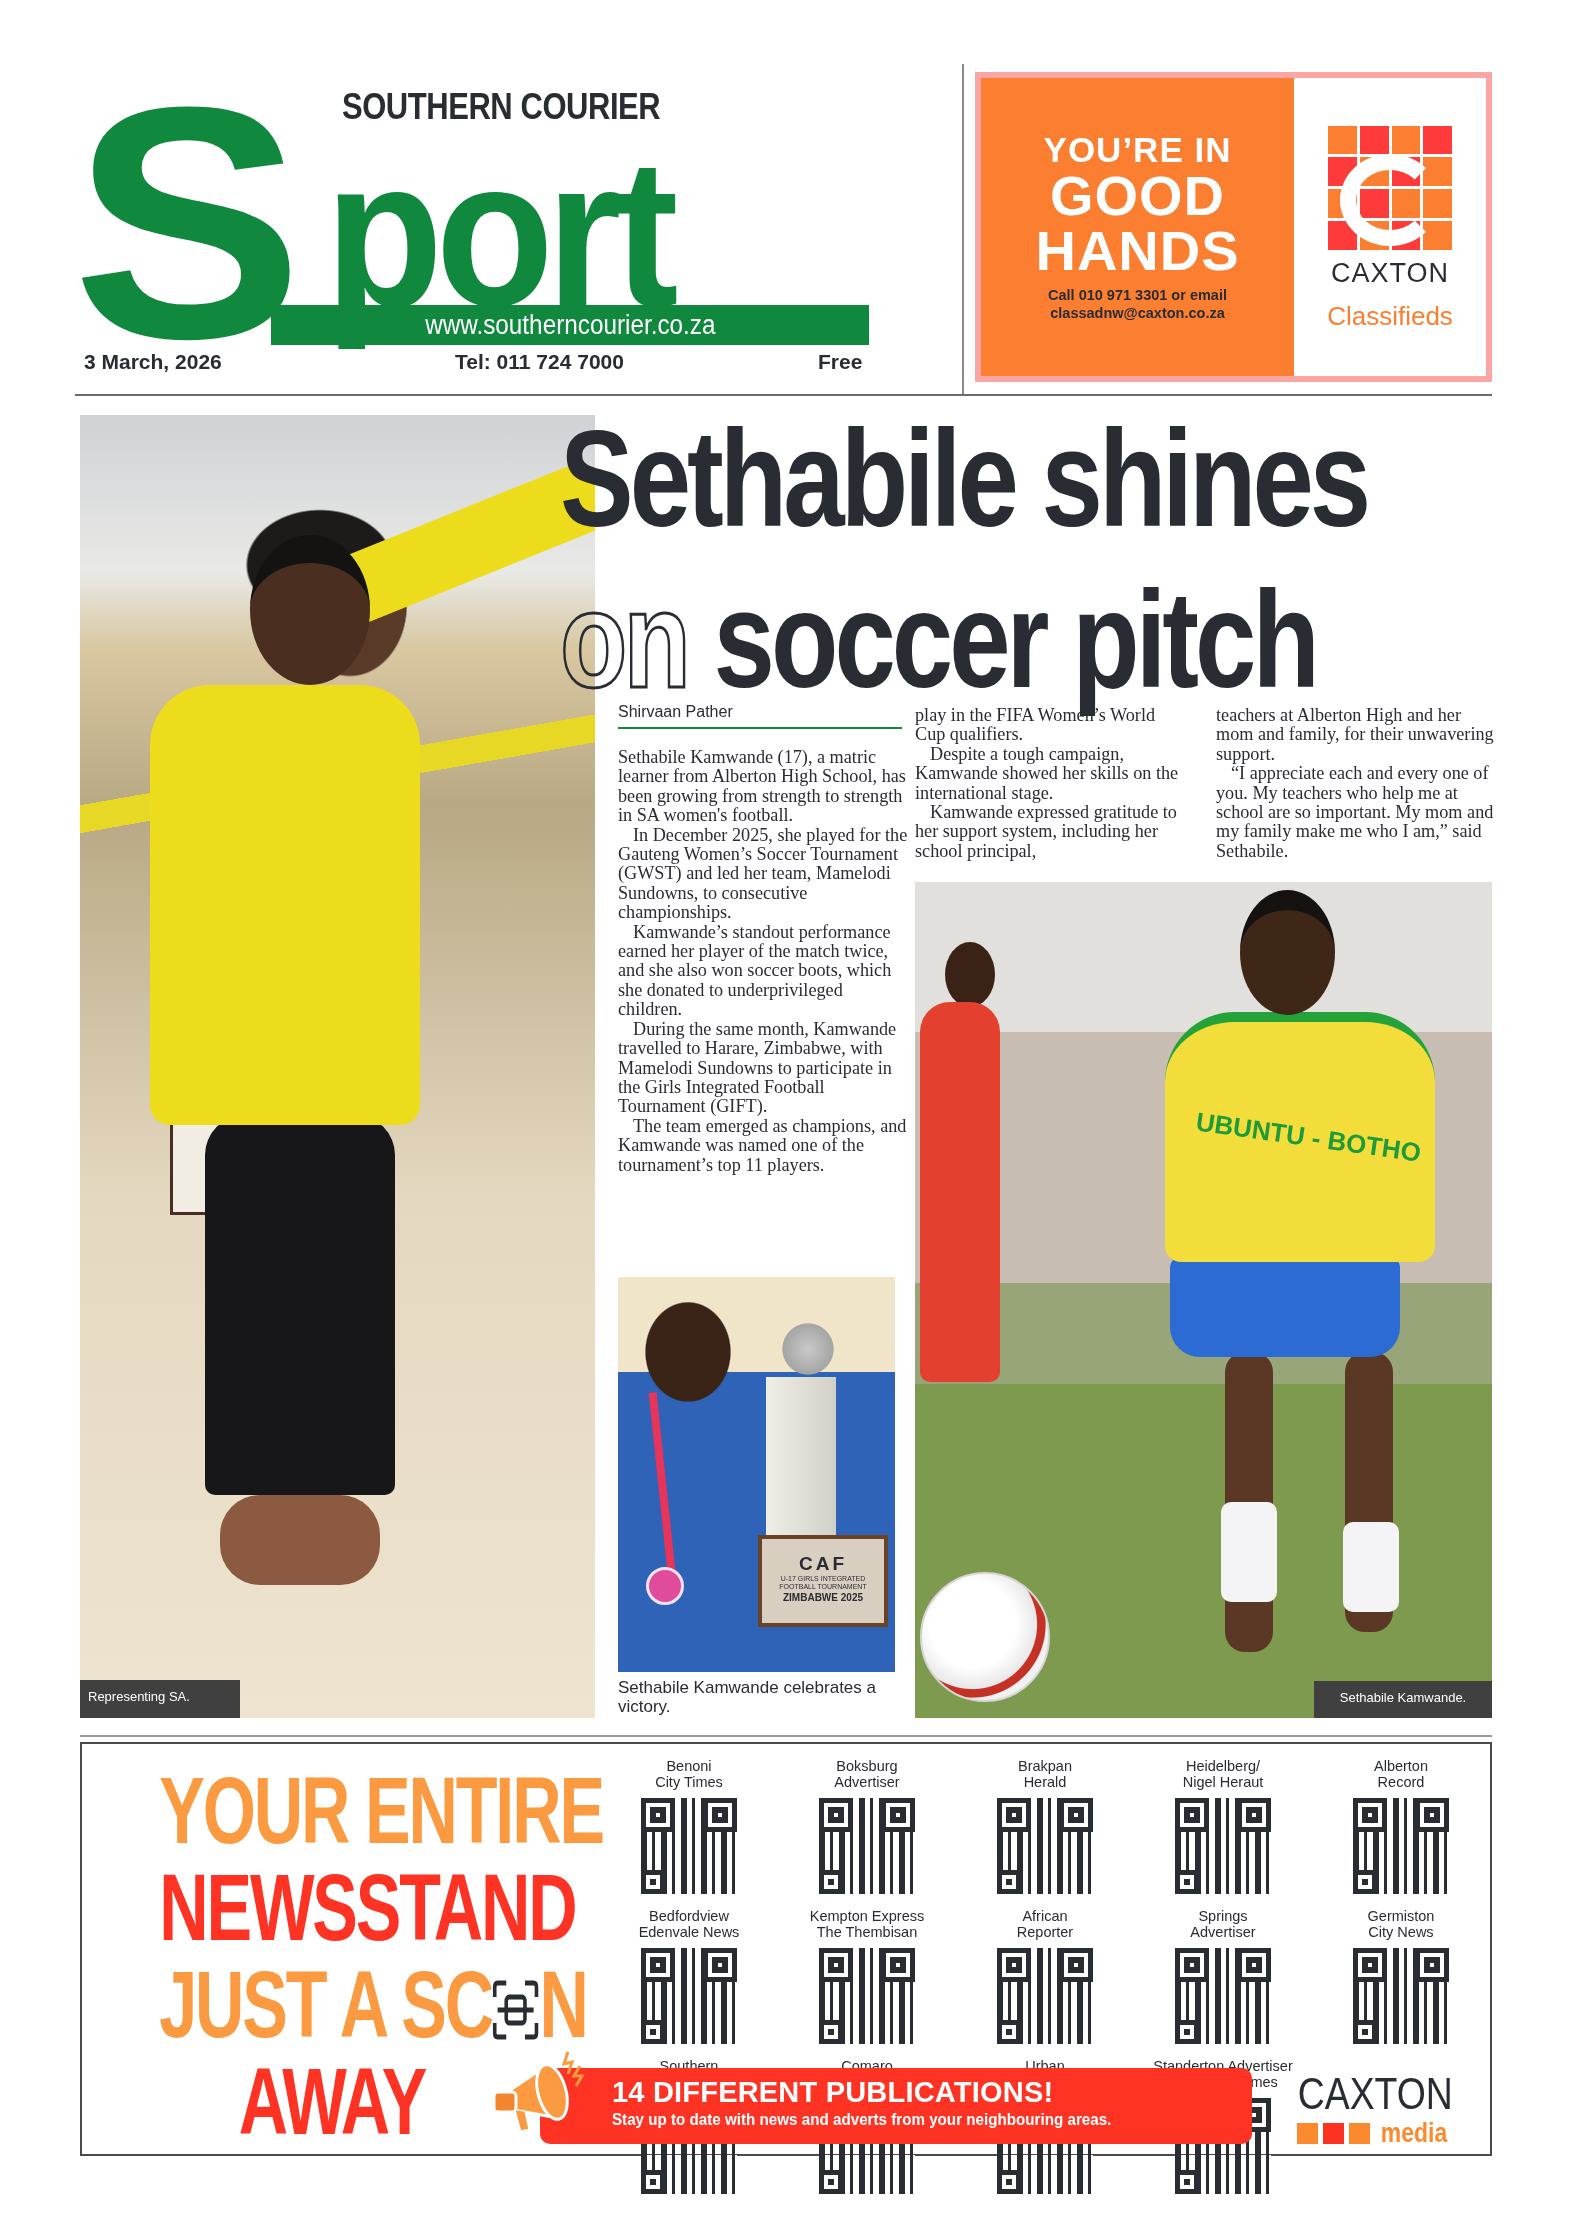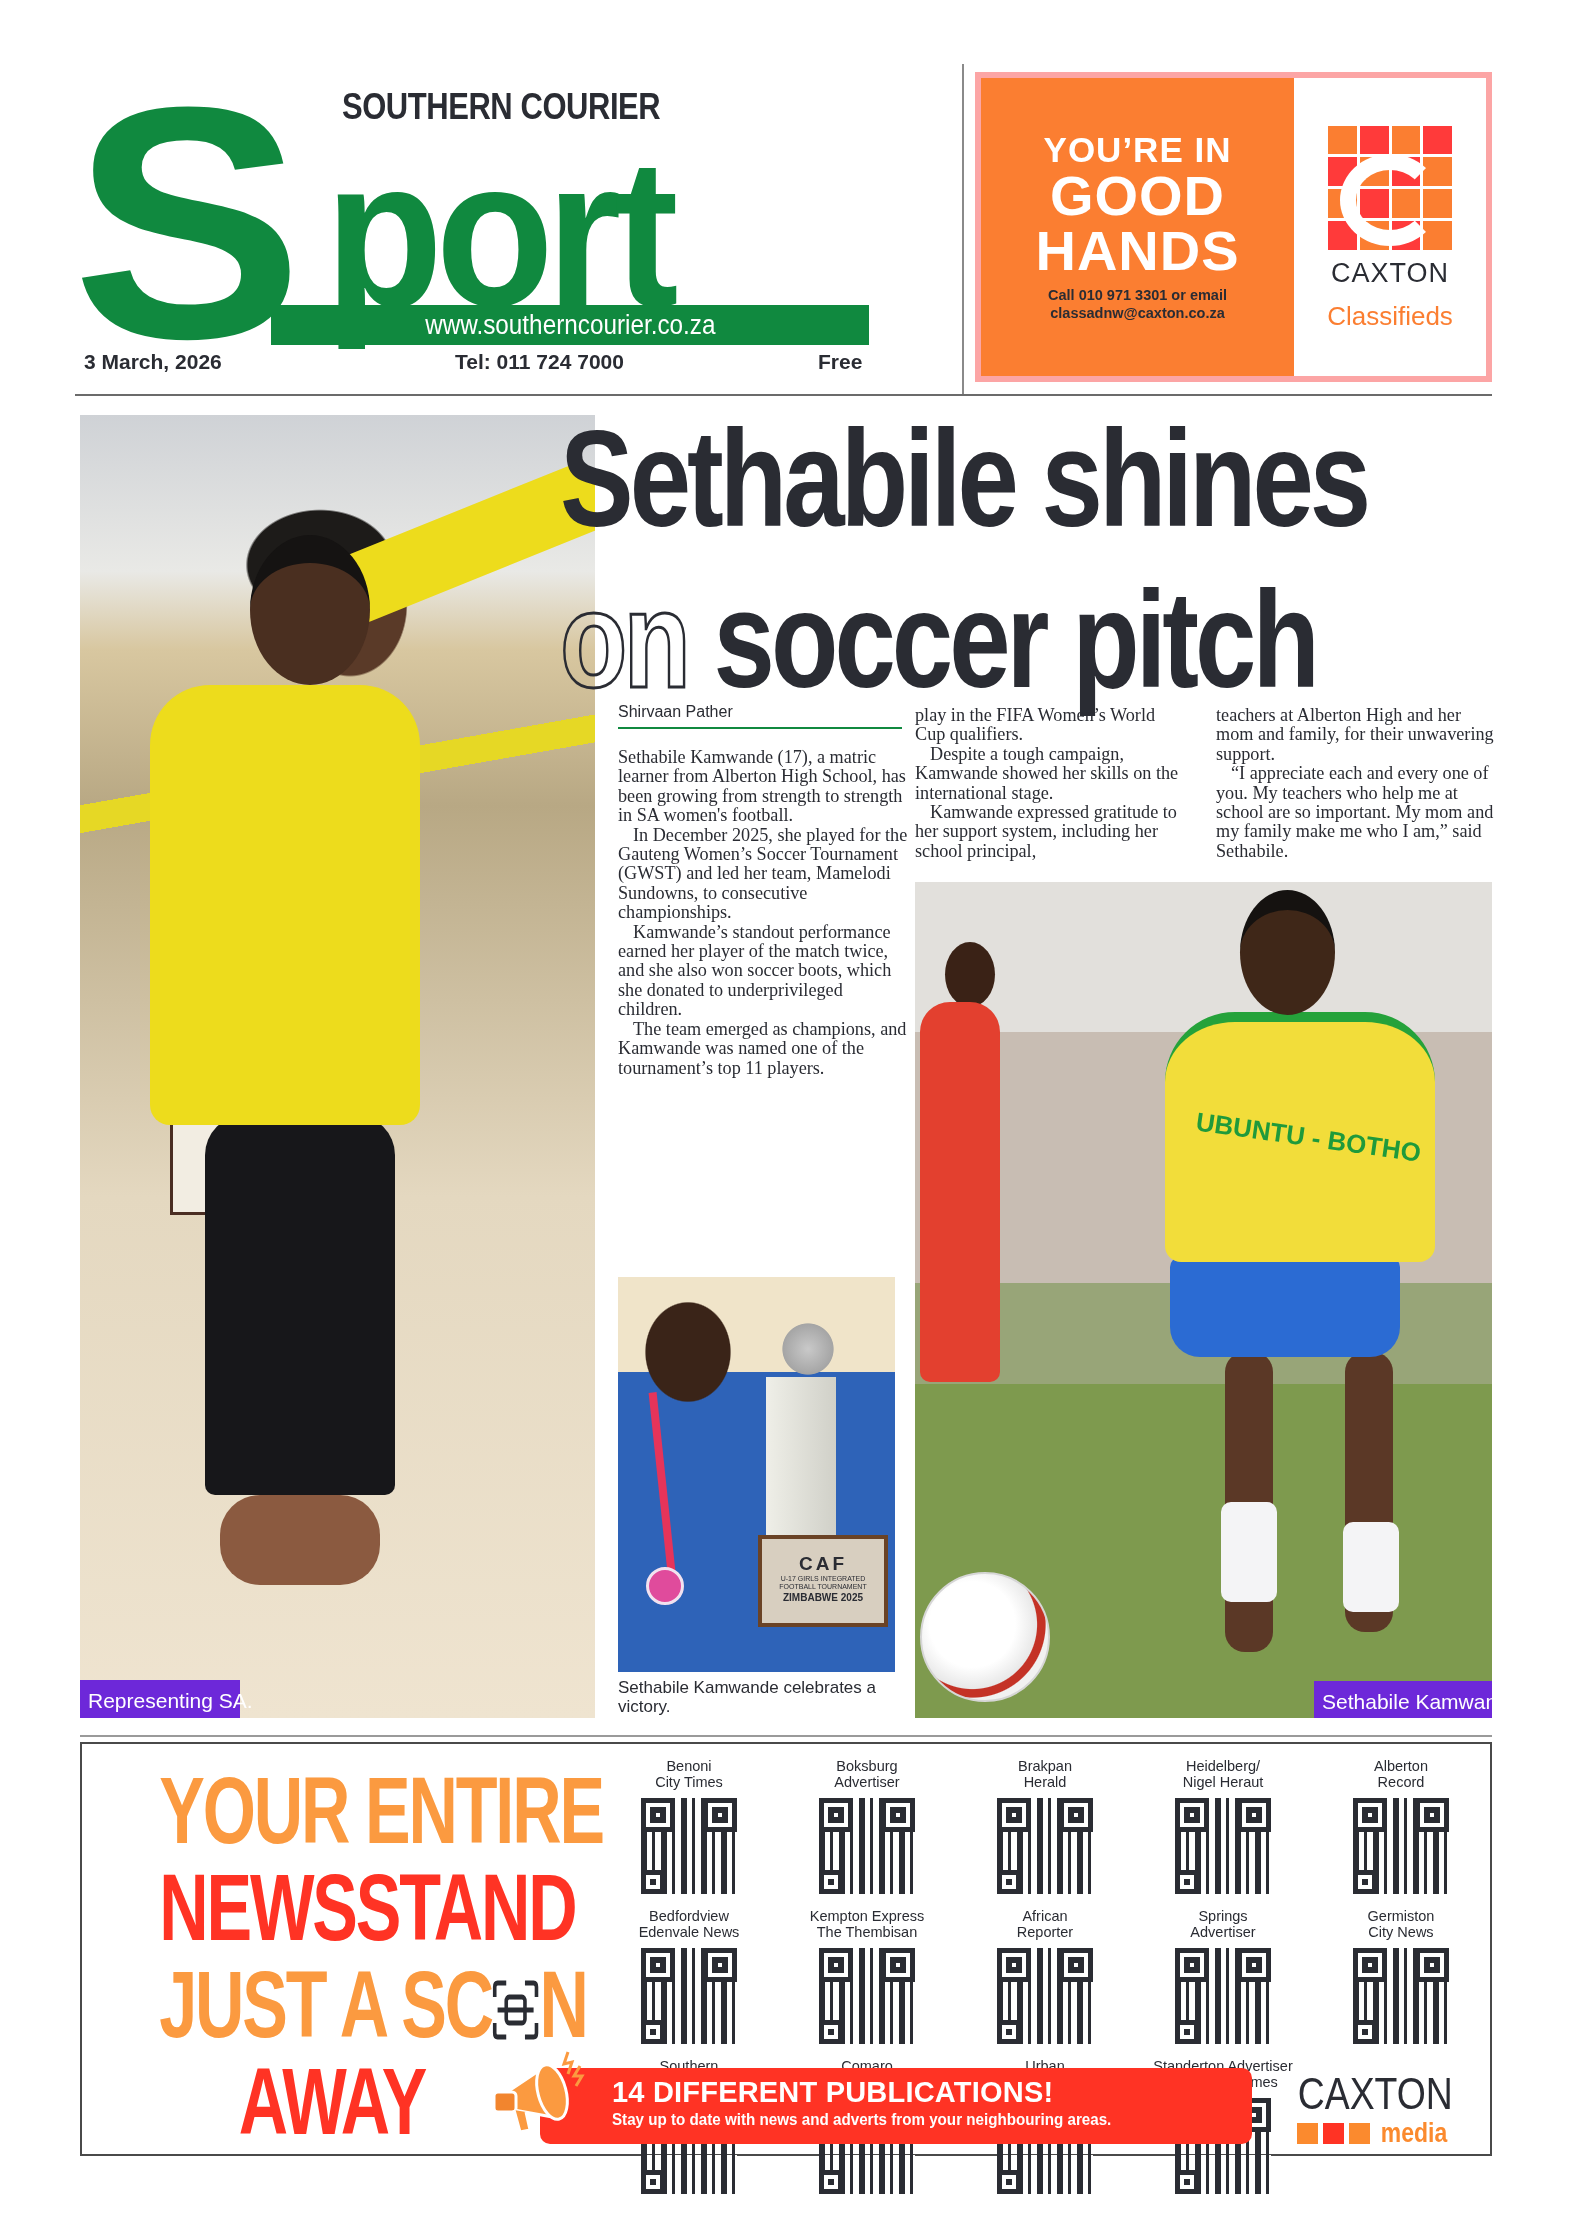--- a/index.html
+++ b/index.html
@@ -41,21 +41,21 @@
       radial-gradient(ellipse 80px 100px at 270px 190px, #5a3a28 0%, #5a3a28 70%, transparent 72%),
       linear-gradient(170deg, transparent 0 28%, #e6d825 28% 30%, transparent 30%),
       linear-gradient(180deg, #cfd2d6 0%, #e9e9e6 12%, #d8c7a0 18%, #b8a884 30%, #e4d8c0 60%, #efe4d0 100%); }
   .photo-main .hoodie { position: absolute; left: 70px; top: 270px; width: 270px; height: 440px; background: #eddc1c; border-radius: 60px 60px 20px 20px; }
   .photo-main .arm { position: absolute; left: 250px; top: 150px; width: 300px; height: 70px; background: #eddc1c; transform: rotate(-22deg); transform-origin: left center; border-radius: 30px; }
   .photo-main .pants { position: absolute; left: 125px; top: 700px; width: 190px; height: 380px; background: #17171a; border-radius: 40px 40px 10px 10px; }
   .photo-main .head { position: absolute; left: 170px; top: 120px; width: 120px; height: 150px; background: #4a2f20; border-radius: 50%; border-top: 28px solid #151312; }
   .photo-main .sign { position: absolute; left: 90px; top: 420px; width: 60px; height: 380px; background: #f2ede2; border: 3px solid #4a2d22; }
   .photo-main .feet { position: absolute; left: 140px; top: 1080px; width: 160px; height: 90px; background: #8b5a40; border-radius: 40px; }
 
-  .caption-dark { background: #6d28d9; color: #fff; font-size: 21px; padding: 9px 8px; white-space: nowrap; }
+  .caption-dark { background: #404040; color: #fff; font-size: 13px; padding: 9px 8px; white-space: nowrap; }
   .cap-main { left: 80px; top: 1680px; width: 160px; height: 38px; }
   .cap-right { left: 1314px; top: 1681px; width: 178px; height: 37px; text-align: center; }
 
   .photo-small { left: 618px; top: 1277px; width: 277px; height: 395px;
     background:
       radial-gradient(circle 42px at 190px 72px, #c9c9c9 0%, #a5a5a5 60%, transparent 62%),
       radial-gradient(ellipse 60px 70px at 70px 75px, #3a2418 0%, #3a2418 70%, transparent 72%),
       linear-gradient(180deg, #f0e4c9 0 24%, #2e63b8 24% 100%); }
   .photo-small .trophy-body { position: absolute; left: 148px; top: 100px; width: 70px; height: 160px; background: linear-gradient(90deg, #efefe8, #d0d0c8); }
   .photo-small .trophy-base { position: absolute; left: 140px; top: 258px; width: 130px; height: 92px; background: #d8cfc0; border: 4px solid #6a4326; text-align: center; padding-top: 14px; }
@@ -214,20 +214,21 @@
   <div class="plhead"></div>
   <div class="ball"></div>
 </div>
 <div class="abs caption-dark cap-right">Sethabile Kamwande.</div>
 
 <div class="abs byline">Shirvaan Pather</div>
 <div class="abs body-col col1">
     <p>Sethabile Kamwande (17), a matric learner from Alberton High School, has been growing from strength to strength in SA women's football.</p>
     <p class="ind">In December 2025, she played for the Gauteng Women’s Soccer Tournament (GWST) and led her team, Mamelodi Sundowns, to consecutive championships.</p>
     <p class="ind">Kamwande’s standout performance earned her player of the match twice, and she also won soccer boots, which she donated to underprivileged children.</p>
+    <p class="ind">During the same month, Kamwande travelled to Harare, Zimbabwe, with Mamelodi Sundowns to participate in the Girls Integrated Football Tournament (GIFT).</p>
     <p class="ind">The team emerged as champions, and Kamwande was named one of the tournament’s top 11 players.</p>
   </div>
 <div class="abs body-col col2">
     <p>play in the FIFA Women’s World Cup qualifiers.</p>
     <p class="ind">Despite a tough campaign, Kamwande showed her skills on the international stage.</p>
     <p class="ind">Kamwande expressed gratitude to her support system, including her school principal,</p>
   </div>
 <div class="abs body-col col3">
     <p>teachers at Alberton High and her mom and family, for their unwavering support.</p>
     <p class="ind">“I appreciate each and every one of you. My teachers who help me at school are so important. My mom and my family make me who I am,” said Sethabile.</p>

